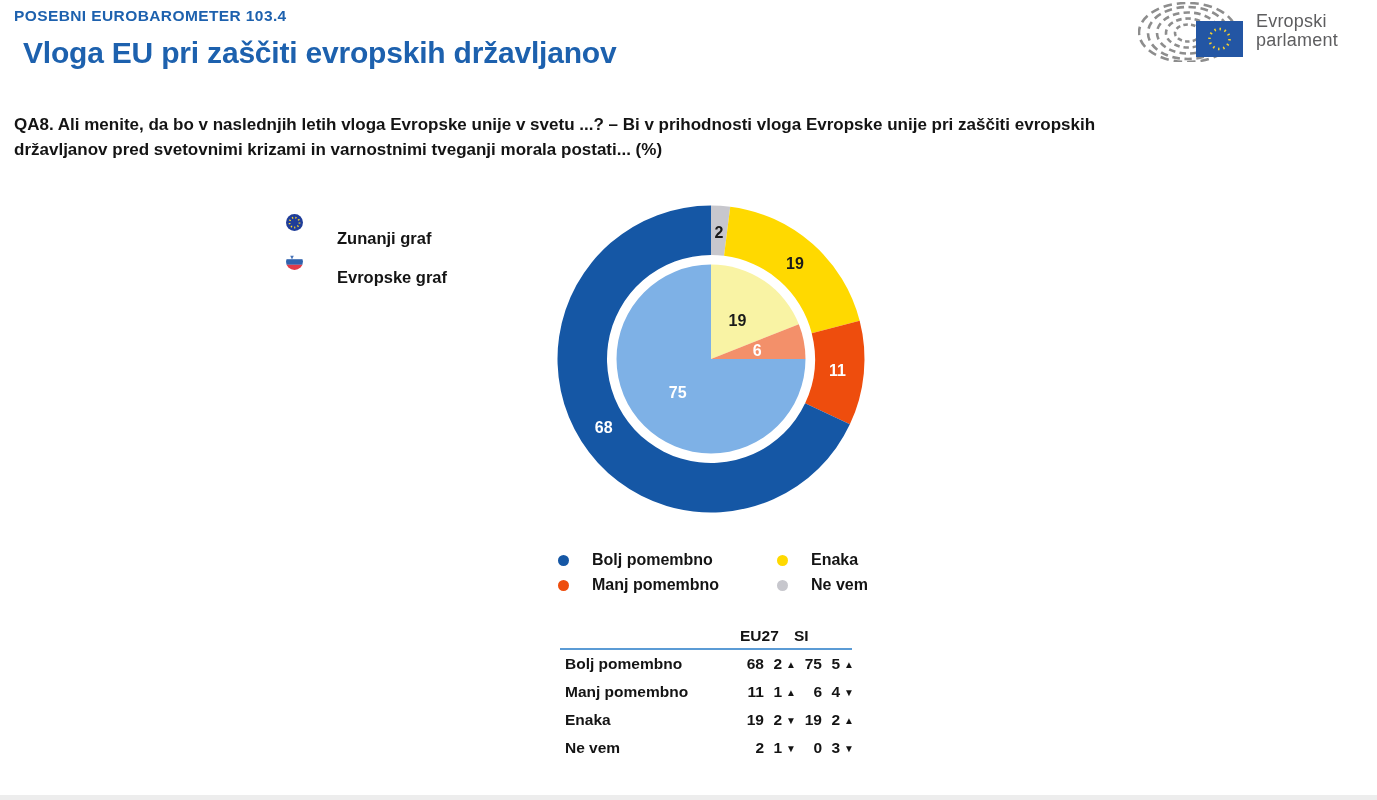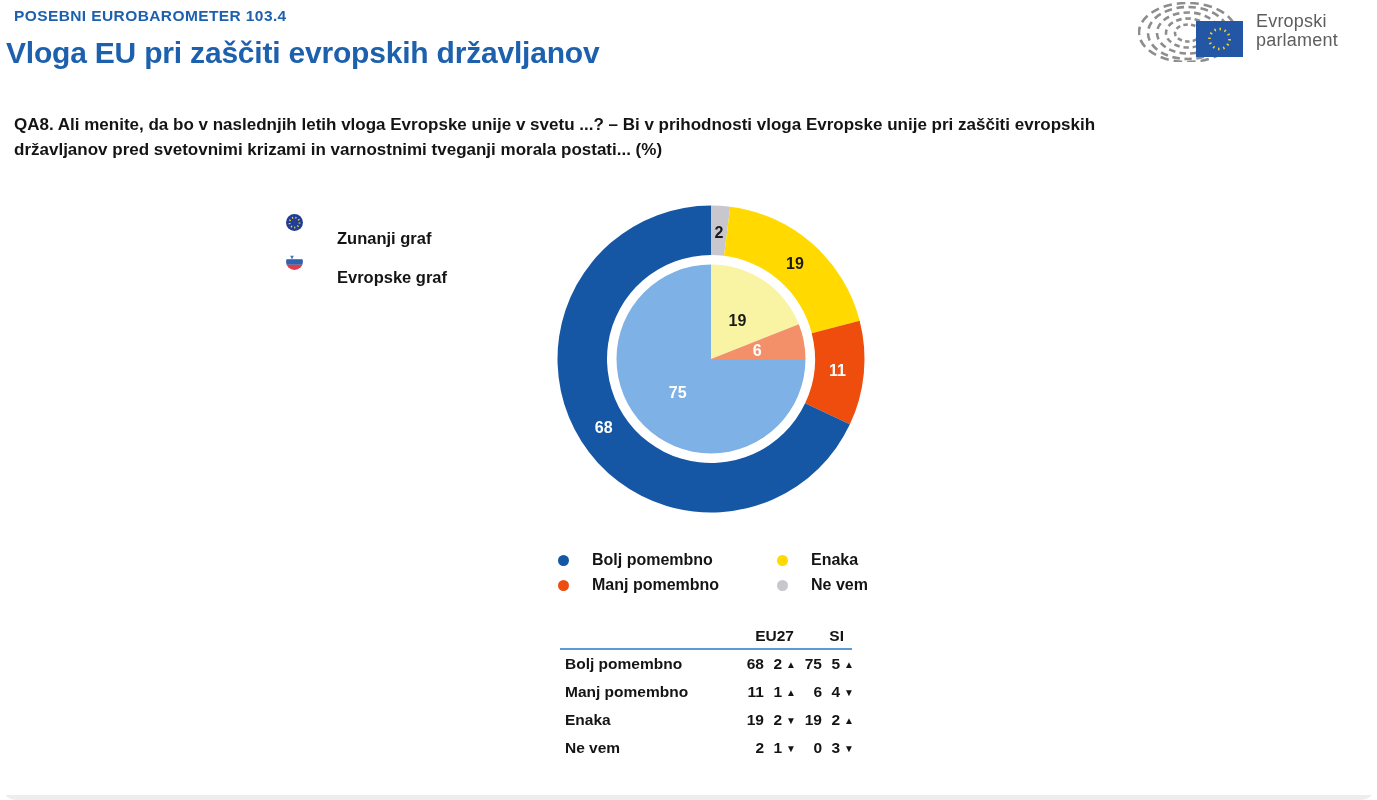--- a/index.html
+++ b/index.html
@@ -1,45 +1,45 @@
 <!DOCTYPE html>
 <html><head>
 <meta charset="utf-8">
 <style>
   html,body{margin:0;padding:0;background:#ffffff;}
   .page{
     position:relative;width:1377px;height:800px;background:#ffffff;
-    font-family:"Liberation Sans",sans-serif;color:#141414;overflow:hidden;border-radius:17px;
+    font-family:"Liberation Sans",sans-serif;color:#141414;overflow:hidden;
   }
   .eyebrow{
     position:absolute;left:14px;top:7px;
     font-size:15.5px;font-weight:700;letter-spacing:.4px;color:#1d61ae;
   }
   .title{
-    position:absolute;left:6px;top:36px;margin:0;
+    position:absolute;left:23px;top:36px;margin:0;
     font-size:30px;font-weight:700;color:#1d61ae;letter-spacing:-.2px;
   }
   .logo{position:absolute;left:1138px;top:2px;display:flex;align-items:flex-start;}
   .logo-text{margin-left:12px;margin-top:10px;font-size:18px;line-height:19px;color:#5d5d5f;letter-spacing:.2px;}
   .question{
     position:absolute;left:14px;top:113px;width:1250px;
     font-size:17px;font-weight:700;line-height:24.5px;color:#141414;
   }
   .ring-legend{position:absolute;left:286px;top:212px;}
   .ring-row{display:flex;align-items:center;height:20px;margin-bottom:19px;}
   .ring-row .lbl{margin-left:34px;font-size:16.5px;font-weight:700;margin-top:32px;}
   .donut{position:absolute;left:546px;top:195px;}
   .donut text{font-family:"Liberation Sans",sans-serif;}
   .cat-legend{position:absolute;left:556px;top:549px;display:grid;grid-template-columns:219px auto;row-gap:3px;}
   .cat-item{display:flex;align-items:center;height:22px;padding-left:2px;}
   .cat-dot{width:11px;height:11px;border-radius:50%;margin-right:23px;flex:none;}
   .cat-label{font-size:16px;font-weight:700;}
   .table{position:absolute;left:560px;top:625px;width:292px;}
   .thead{display:grid;grid-template-columns:180px 54px 50px;height:21px;align-items:center;}
-  .thead .h{text-align:right;font-weight:700;font-size:15.5px;}
+  .thead .h{text-align:left;font-weight:700;font-size:15.5px;}
   .rule{border-top:2px solid #5b9bd5;margin-top:2px;height:0;}
   .trow{
     display:grid;grid-template-columns:180px 24px 18px 14px 26px 18px 14px;
     height:28px;align-items:center;font-size:15.5px;font-weight:700;
   }
   .tlabel{padding-left:5px;text-align:left;}
   .tnum{text-align:right;}
   .tarrow{font-size:10px;text-align:right;}
   .tfoot{margin-top:8px;text-align:center;font-size:15px;font-weight:700;}
   .bottom-strip{position:absolute;left:0;bottom:0;width:100%;height:5px;background:#ededed;}

